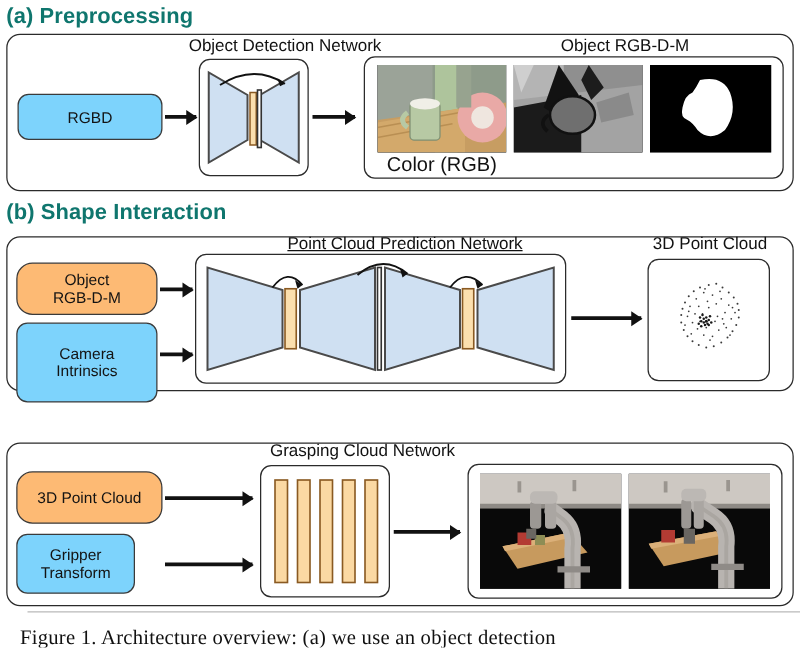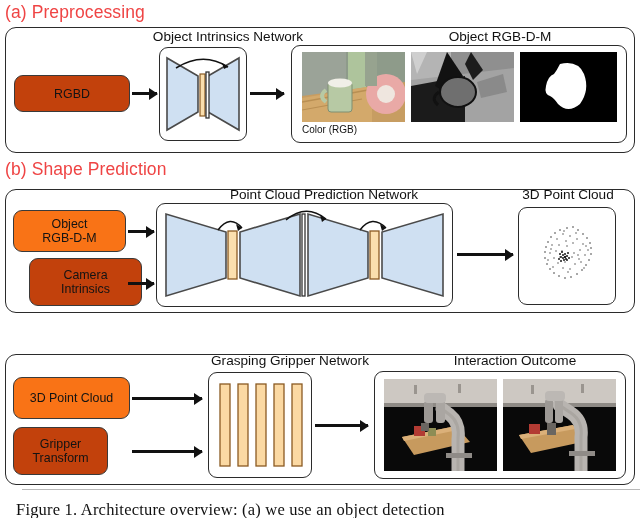--- a/index.html
+++ b/index.html
@@ -8,23 +8,23 @@
     font-family:"Liberation Sans","DejaVu Sans",sans-serif;
     color:#000;
   }
 
   .fig{position:absolute;left:0;top:0;width:640px;height:518px;}
 
   
   .panel-label{
     position:absolute;
     font-size:17.5px;
-    font-weight:400;
+    font-weight:700;
     letter-spacing:.1px;
-    color:#ef4444;
+    color:#0f766e;
     white-space:nowrap;
   }
 
   
   .panel-frame{
     position:absolute;
     border:1.6px solid #2b2b2b;
     border-radius:11px;
     background:#fff;
     box-sizing:border-box;
@@ -47,22 +47,22 @@
     border-radius:9px;
     display:flex;
     align-items:center;
     justify-content:center;
     text-align:center;
     font-size:12.4px;
     line-height:14px;
     color:#131313;
     white-space:pre-line;
   }
-  .pill.yellow{background:#c2410c;}
-  .pill.red{background:#f97316;}
+  .pill.yellow{background:#7dd3fc;}
+  .pill.red{background:#fdba74;border-radius:13px;}
 
   
   .subframe{
     position:absolute;
     box-sizing:border-box;
     border:1.5px solid #2b2b2b;
     border-radius:9px;
     background:#fff;
   }
 
@@ -78,22 +78,22 @@
     border-left:9px solid #111;
   }
 
   
   .netsvg{position:absolute;display:block;}
 
   
   .tile{position:absolute;overflow:hidden;background:#000;}
   .tile-caption{
     position:absolute;
-    font-size:10px;
-    text-align:left;
+    font-size:16px;
+    text-align:center;
     white-space:nowrap;
     color:#111;
   }
 
   
   .rule{position:absolute;background:#b9b9b9;height:1.4px;}
   .caption{
     position:absolute;
     font-family:"Liberation Serif","DejaVu Serif",serif;
     font-size:16.5px;
@@ -104,21 +104,21 @@
 </style>
 </head>
 <body>
 
 <div class="fig">
 
   <div class="panel-label" style="left:5px;top:2px;">(a) Preprocessing</div>
 
   <div class="panel-frame" style="left:5px;top:27px;width:630px;height:126px;"></div>
 
-  <div class="group-title" style="left:138px;top:29px;width:180px;">Object Intrinsics Network</div>
+  <div class="group-title" style="left:138px;top:29px;width:180px;">Object Detection Network</div>
 
   <div class="group-title" style="left:410px;top:29px;width:180px;">Object RGB-D-M</div>
 
   <div class="pill yellow" style="left:14px;top:75px;width:116px;height:37px;">RGBD</div>
 
   <div class="arrow" style="left:132px;top:92px;width:25px;"></div>
 
   <div class="subframe" style="left:159px;top:47px;width:88px;height:94px;"></div>
 
   <svg class="netsvg" style="left:162px;top:50px;" width="82" height="88" viewBox="0 0 82 88">
@@ -169,31 +169,31 @@
   </div>
 
   <div class="tile" style="left:520px;top:52px;width:97px;height:70px;">
     <svg width="97" height="70" viewBox="0 0 97 70">
       <rect x="0" y="0" width="97" height="70" fill="#000"></rect>
       <path d="M40,12 Q58,8 64,22 Q70,38 60,52 Q48,62 38,52 Q34,46 30,44
                Q24,42 26,34 Q28,24 34,22 Q37,18 40,12 Z" fill="#ffffff"></path>
     </svg>
   </div>
 
-  <div class="panel-label" style="left:5px;top:159px;">(b) Shape Prediction</div>
+  <div class="panel-label" style="left:5px;top:159px;">(b) Shape Interaction</div>
 
   <div class="panel-frame" style="left:5px;top:189px;width:630px;height:124px;"></div>
 
-  <div class="group-title" style="left:188px;top:187px;width:272px;">Point Cloud Prediction Network</div>
+  <div class="group-title" style="left:188px;top:187px;width:272px;text-decoration:underline;">Point Cloud Prediction Network</div>
 
   <div class="group-title" style="left:505px;top:187px;width:126px;">3D Point Cloud</div>
 
   <div class="pill red" style="left:13px;top:210px;width:113px;height:42px;">Object
 RGB-D-M</div>
-  <div class="pill yellow" style="left:13px;top:258px;width:113px;height:48px;margin-left:16px;">Camera
+  <div class="pill yellow" style="left:13px;top:258px;width:113px;height:64px;">Camera
 Intrinsics</div>
 
   <div class="arrow" style="left:128px;top:230px;width:26px;"></div>
   <div class="arrow" style="left:128px;top:282px;width:26px;"></div>
 
   <div class="subframe" style="left:156px;top:203px;width:297px;height:104px;"></div>
 
   <svg class="netsvg" style="left:160px;top:206px;" width="290" height="98" viewBox="0 0 290 98">
 
     <polygon points="6,8 6,90 66,72 66,26" fill="#cfe0f2" stroke="#4a4a4a" stroke-width="1.6"></polygon>
@@ -305,23 +305,22 @@
         <circle cx="44" cy="47" r="1.2"></circle>
       <circle cx="42" cy="48" r="1"></circle>
         <circle cx="46" cy="50" r="1"></circle>
         <circle cx="40" cy="51" r="1"></circle>
     </g>
   </svg>
 
 
   <div class="panel-frame" style="left:5px;top:354px;width:630px;height:131px;"></div>
 
-  <div class="group-title" style="left:180px;top:353px;width:220px;">Grasping Gripper Network</div>
-
-  <div class="group-title" style="left:405px;top:353px;width:220px;">Interaction Outcome</div>
+  <div class="group-title" style="left:180px;top:353px;width:220px;">Grasping Cloud Network</div>
+
 
   <div class="pill red" style="left:13px;top:377px;width:117px;height:42px;">3D Point Cloud</div>
   <div class="pill yellow" style="left:13px;top:427px;width:95px;height:48px;">Gripper
 Transform</div>
 
   <div class="arrow" style="left:132px;top:397px;width:70px;"></div>
   <div class="arrow" style="left:132px;top:450px;width:70px;"></div>
 
   <div class="subframe" style="left:208px;top:372px;width:104px;height:106px;"></div>
 

